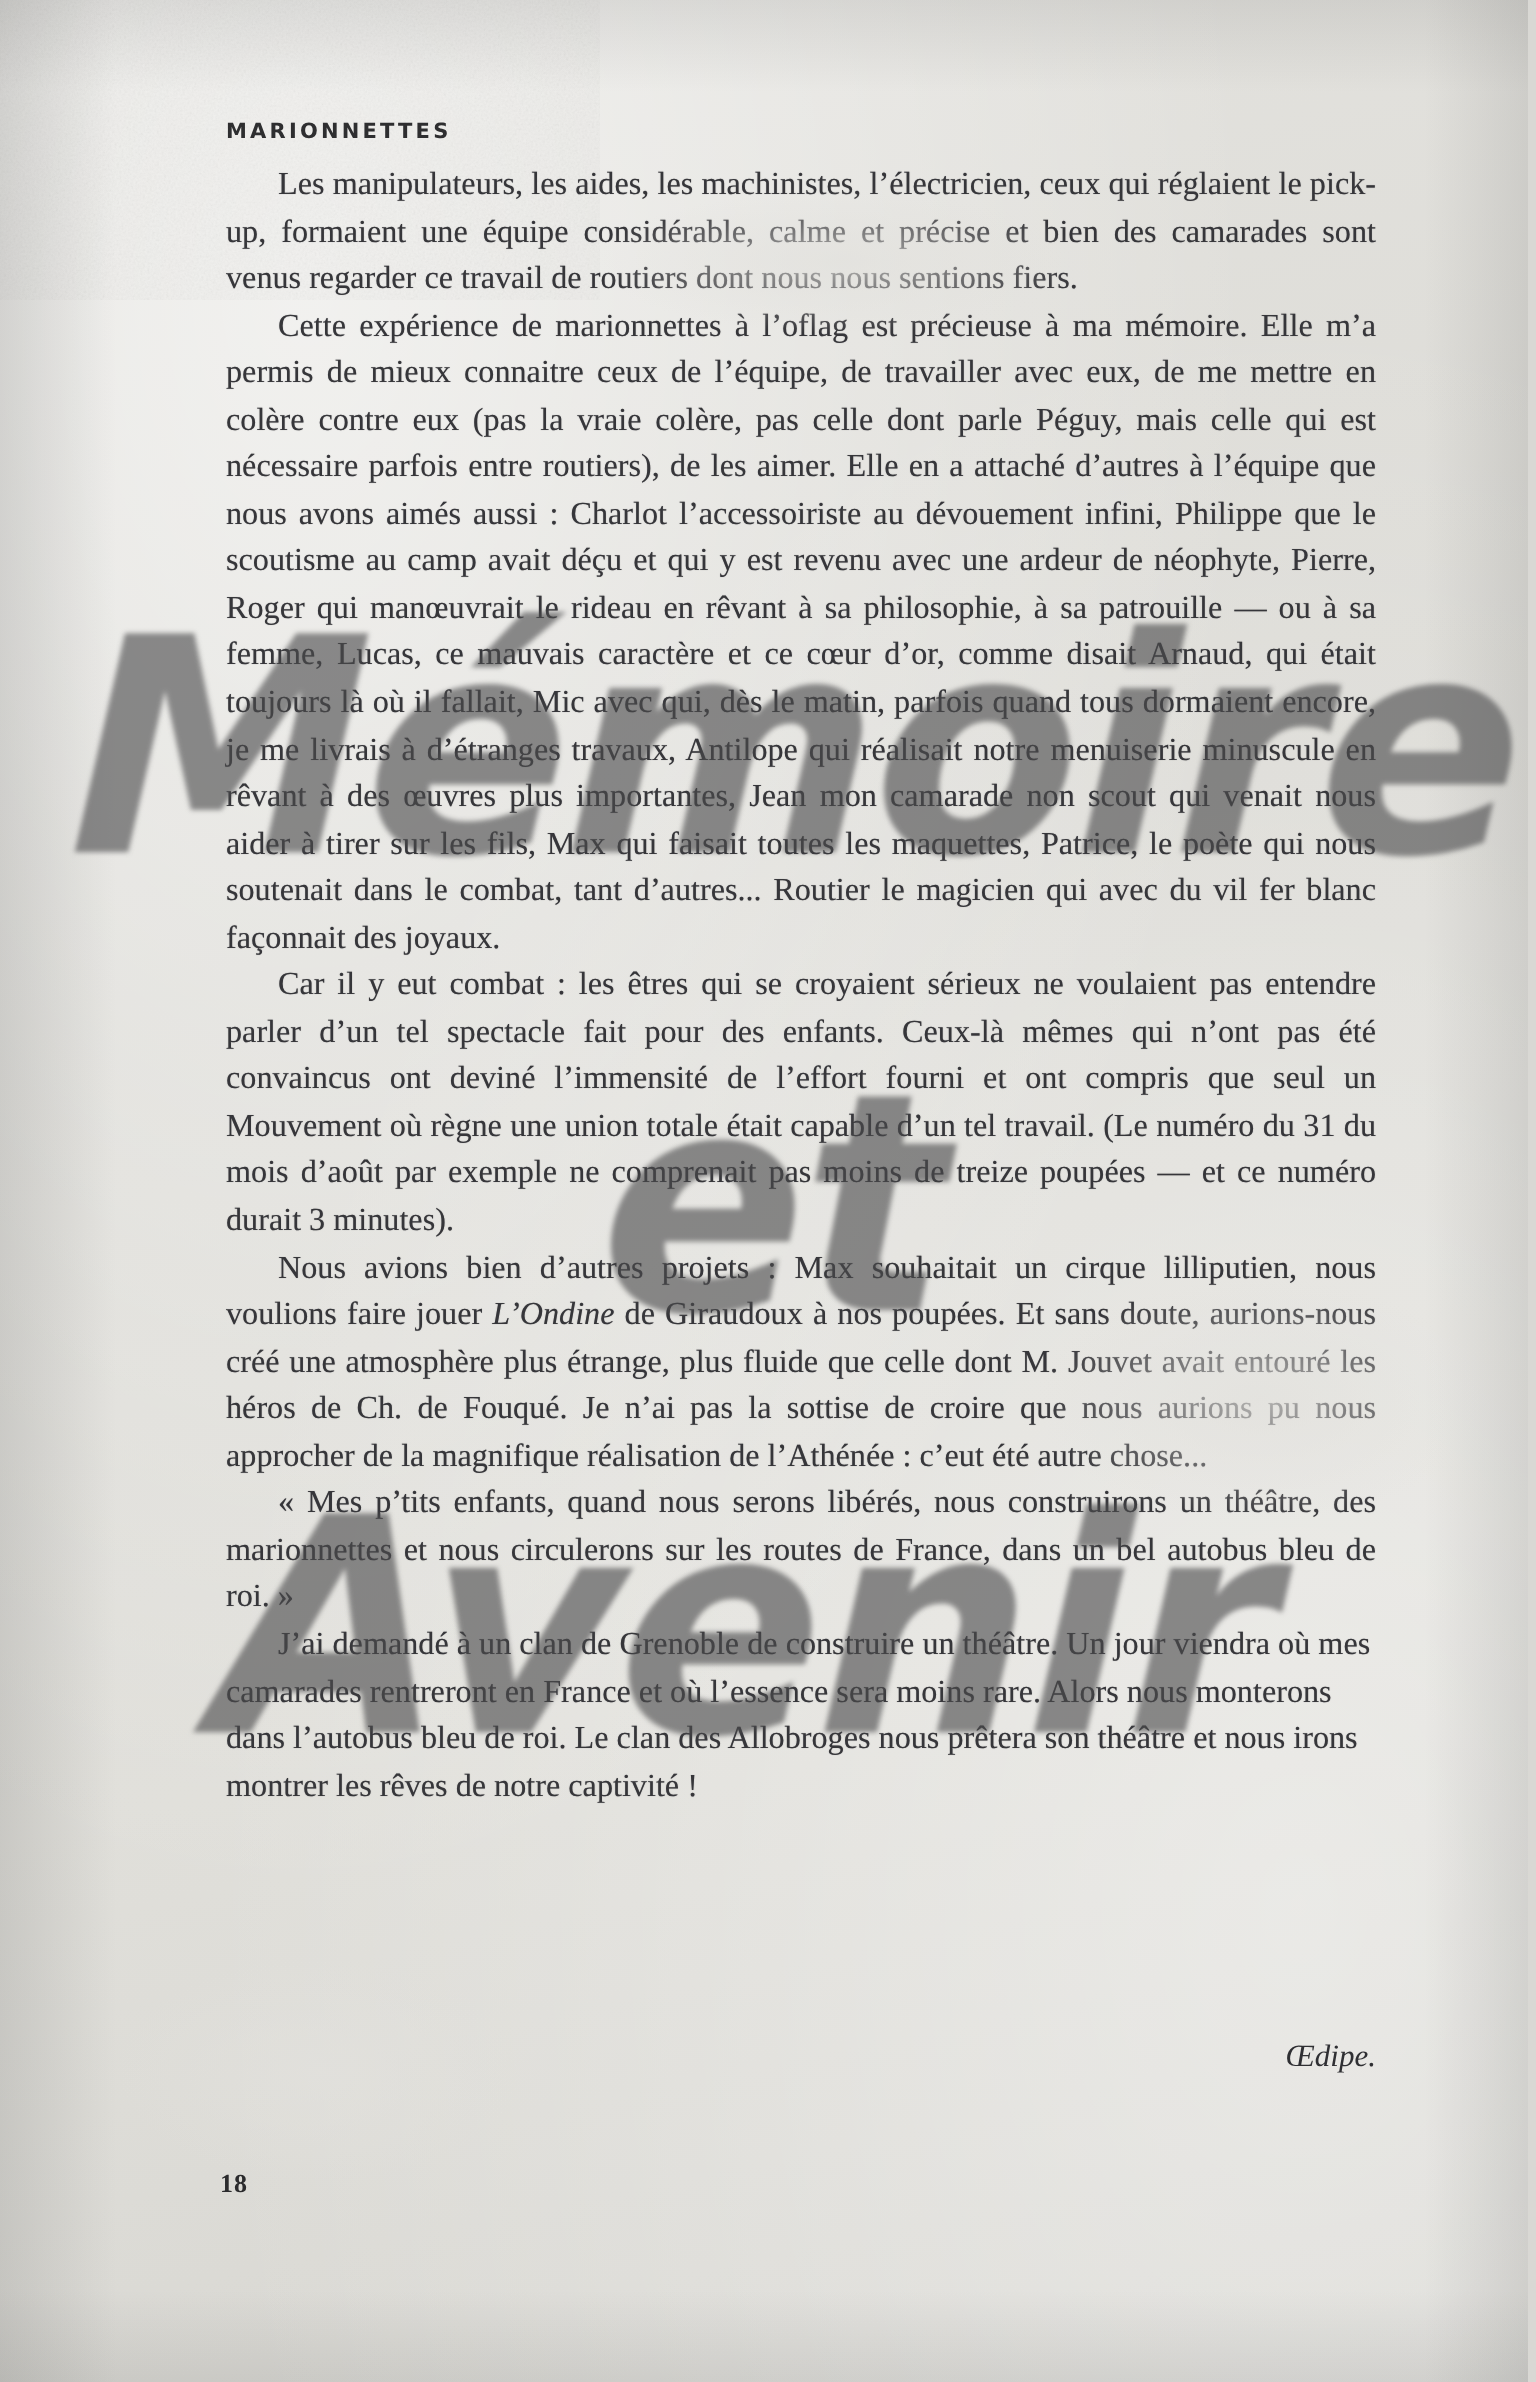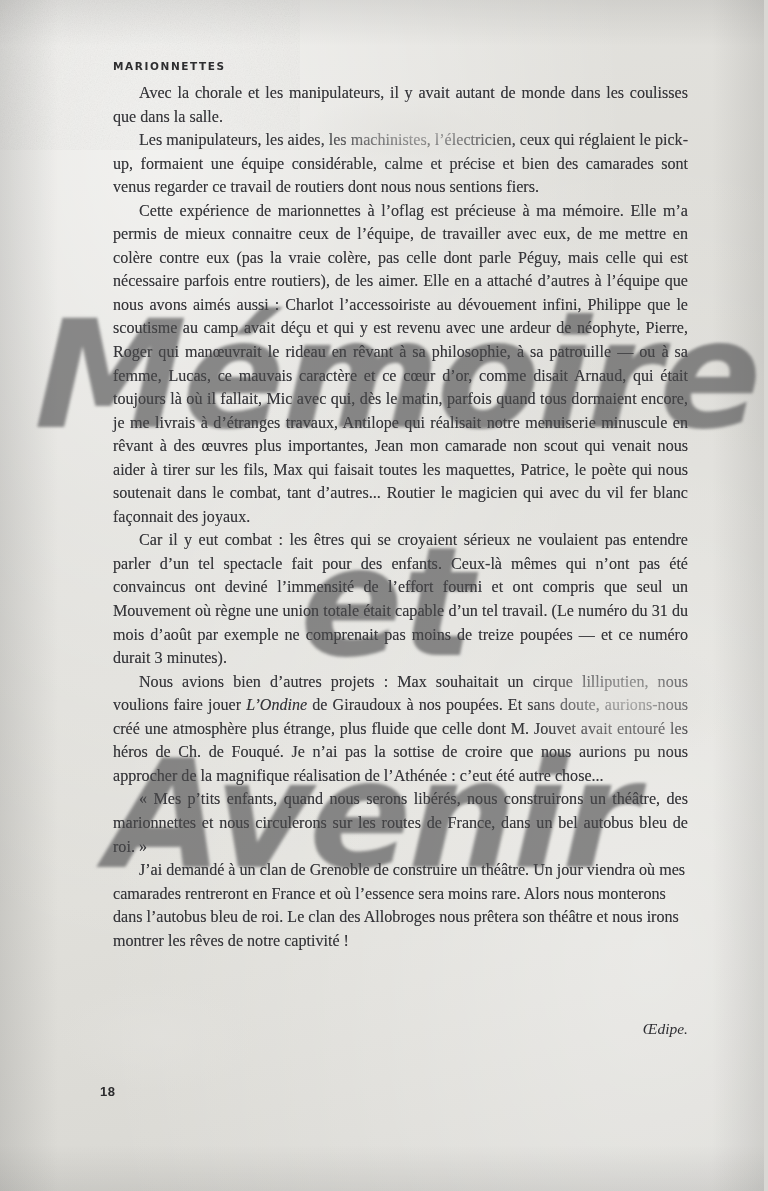--- a/index.html
+++ b/index.html
@@ -128,23 +128,23 @@
     text-align: right;
     font-size: 15.5px;
     font-style: italic;
     color: #2f2f33;
     font-family: "Liberation Serif", serif;
     z-index: 4;
   }
 
   #folio {
     position: absolute;
-    left: 100px;
+    left: 110px;
     top: 1084px;
-    font-family: Liberation Sans, sans-serif;
+    font-family: Liberation Serif, serif;
     font-size: 13px;
     font-weight: 700;
     color: #2b2b2d;
     letter-spacing: .5px;
     z-index: 6;
     text-align: center;
   }
 
   
   .fade {
@@ -172,21 +172,20 @@
 
   <div id="running-head">MARIONNETTES</div>
 
   <div id="watermark">
     <div class="wm wm-memoire">Mémoire</div>
     <div class="wm wm-et">et</div>
     <div class="wm wm-avenir">Avenir</div>
   </div>
 
   <div id="body-text">
-    <p class="para">Avec la chorale et les manipulateurs, il y avait autant de monde dans les coulisses que dans la salle.</p>
     <p class="para">Les manipulateurs, les aides, les machinistes, l’électricien, ceux qui réglaient le pick-up, formaient une équipe considérable, calme et précise et bien des camarades sont venus regarder ce travail de routiers dont nous nous sentions fiers.</p>
     <p class="para">Cette expérience de marionnettes à l’oflag est précieuse à ma mémoire. Elle m’a permis de mieux connaitre ceux de l’équipe, de travailler avec eux, de me mettre en colère contre eux (pas la vraie colère, pas celle dont parle Péguy, mais celle qui est nécessaire parfois entre routiers), de les aimer. Elle en a attaché d’autres à l’équipe que nous avons aimés aussi : Charlot l’accessoiriste au dévouement infini, Philippe que le scoutisme au camp avait déçu et qui y est revenu avec une ardeur de néophyte, Pierre, Roger qui manœuvrait le rideau en rêvant à sa philosophie, à sa patrouille — ou à sa femme, Lucas, ce mauvais caractère et ce cœur d’or, comme disait Arnaud, qui était toujours là où il fallait, Mic avec qui, dès le matin, parfois quand tous dormaient encore, je me livrais à d’étranges travaux, Antilope qui réalisait notre menuiserie minuscule en rêvant à des œuvres plus importantes, Jean mon camarade non scout qui venait nous aider à tirer sur les fils, Max qui faisait toutes les maquettes, Patrice, le poète qui nous soutenait dans le combat, tant d’autres... Routier le magicien qui avec du vil fer blanc façonnait des joyaux.</p>
     <p class="para">Car il y eut combat : les êtres qui se croyaient sérieux ne voulaient pas entendre parler d’un tel spectacle fait pour des enfants. Ceux-là mêmes qui n’ont pas été convaincus ont deviné l’immensité de l’effort fourni et ont compris que seul un Mouvement où règne une union totale était capable d’un tel travail. (Le numéro du 31 du mois d’août par exemple ne comprenait pas moins de treize poupées — et ce numéro durait 3 minutes).</p>
     <p class="para">Nous avions bien d’autres projets : Max souhaitait un cirque lilliputien, nous voulions faire jouer <span class="it">L’Ondine</span> de Giraudoux à nos poupées. Et sans doute, aurions-nous créé une atmosphère plus étrange, plus fluide que celle dont M. Jouvet avait entouré les héros de Ch. de Fouqué. Je n’ai pas la sottise de croire que nous aurions pu nous approcher de la magnifique réalisation de l’Athénée : c’eut été autre chose...</p>
     <p class="para">« Mes p’tits enfants, quand nous serons libérés, nous construirons un théâtre, des marionnettes et nous circulerons sur les routes de France, dans un bel autobus bleu de roi. »</p>
     <p class="para">J’ai demandé à un clan de Grenoble de construire un théâtre. Un jour viendra où mes camarades rentreront en France et où l’essence sera moins rare. Alors nous monterons dans l’autobus bleu de roi. Le clan des Allobroges nous prêtera son théâtre et nous irons montrer les rêves de notre captivité !</p>
   </div>
 
   <div id="signature">Œdipe.</div>
 

